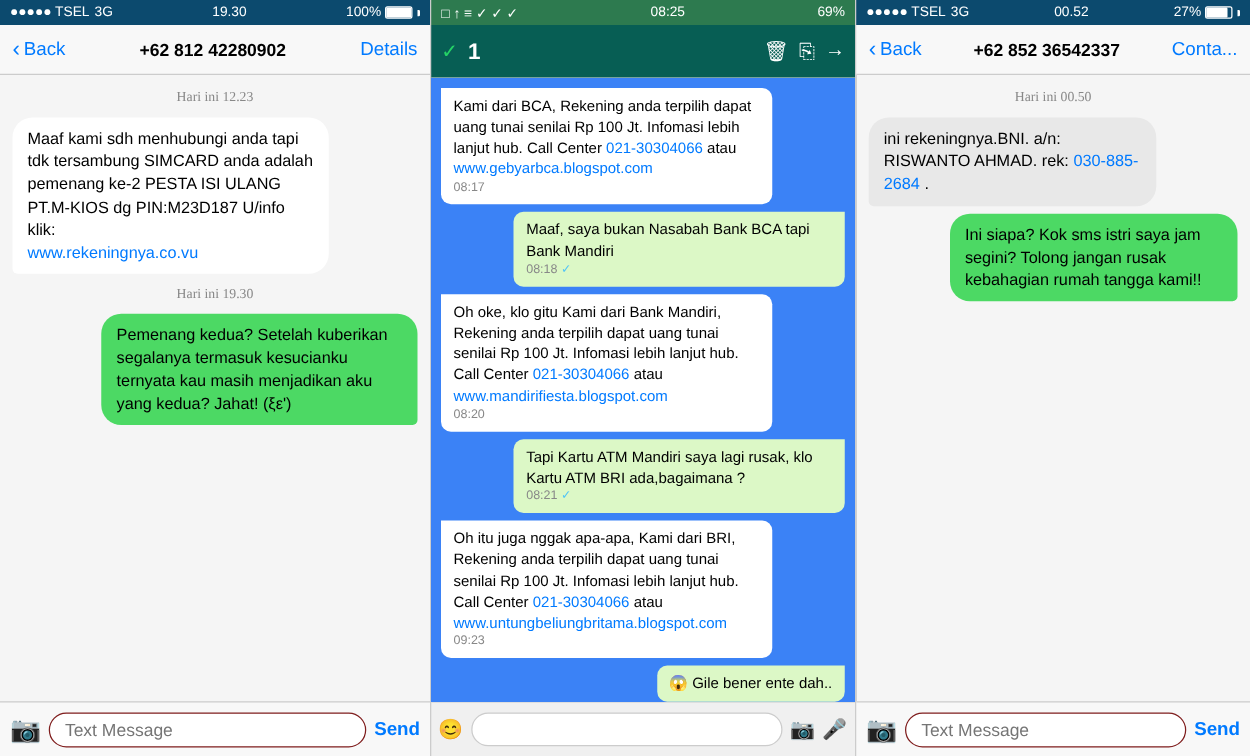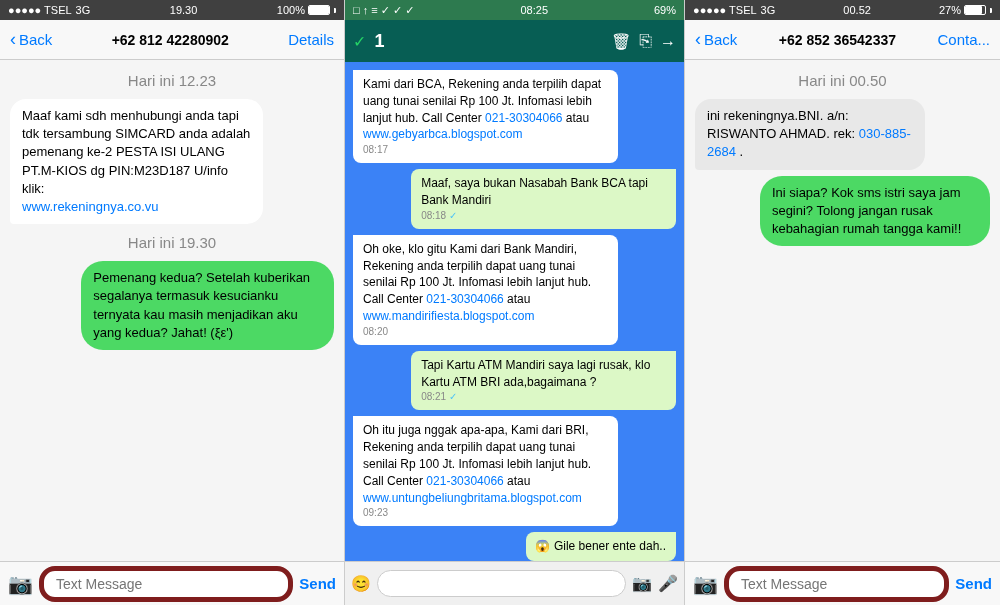--- a/index.html
+++ b/index.html
@@ -23,21 +23,21 @@
     .panel-left { width: 345px; border-right: 1px solid #ccc; }
     .panel-middle { width: 340px; border-right: 1px solid #ccc; background: #e8e8e8; }
     .panel-right { width: 315px; }
 
     
     .status-bar {
       display: flex;
       justify-content: space-between;
       align-items: center;
       padding: 2px 8px;
-      background: #404040;
+      background: #0c4a6e;
       color: #fff;
       font-size: 11px;
       height: 20px;
     }
     .status-bar-left { display: flex; gap: 4px; align-items: center; }
     .status-bar-right { display: flex; gap: 3px; align-items: center; }
     .battery-bar {
       display: inline-block;
       width: 22px; height: 10px;
       border: 1px solid #fff;
@@ -101,23 +101,24 @@
       flex: 1;
       overflow-y: auto;
       padding: 8px 10px;
       display: flex;
       flex-direction: column;
       gap: 6px;
     }
 
     .date-label {
       text-align: center;
-      font-size: 15px;
+      font-size: 11px;
       color: #888;
       margin: 4px 0;
+      font-family: Liberation Serif, serif;
     }
 
     .bubble-row {
       display: flex;
       align-items: flex-end;
     }
     .bubble-row.incoming { justify-content: flex-start; }
     .bubble-row.outgoing { justify-content: flex-end; }
 
     .bubble {
@@ -130,42 +131,41 @@
     }
     .bubble.incoming {
       background: #fff;
       color: #000;
       border-bottom-left-radius: 4px;
     }
     .bubble.outgoing {
       background: #4cd964;
       color: #000;
       border-bottom-right-radius: 4px;
-      border-radius: 22px;
     }
     .bubble a { color: #007aff; text-decoration: none; }
 
     
     .input-bar {
       display: flex;
       align-items: center;
       padding: 6px 8px;
       background: #f8f8f8;
       border-top: 1px solid #ccc;
       height: 44px;
       gap: 6px;
     }
     .input-icon {
       font-size: 20px;
       color: #888;
       cursor: pointer;
     }
     .input-field {
       flex: 1;
-      border: 5px solid #7f1d1d;
+      border: 1px solid #7f1d1d;
       border-radius: 16px;
       padding: 5px 12px;
       font-size: 14px;
       background: #fff;
       color: #737373;
       outline: none;
     }
     .send-btn {
       color: #007aff;
       font-size: 15px;

